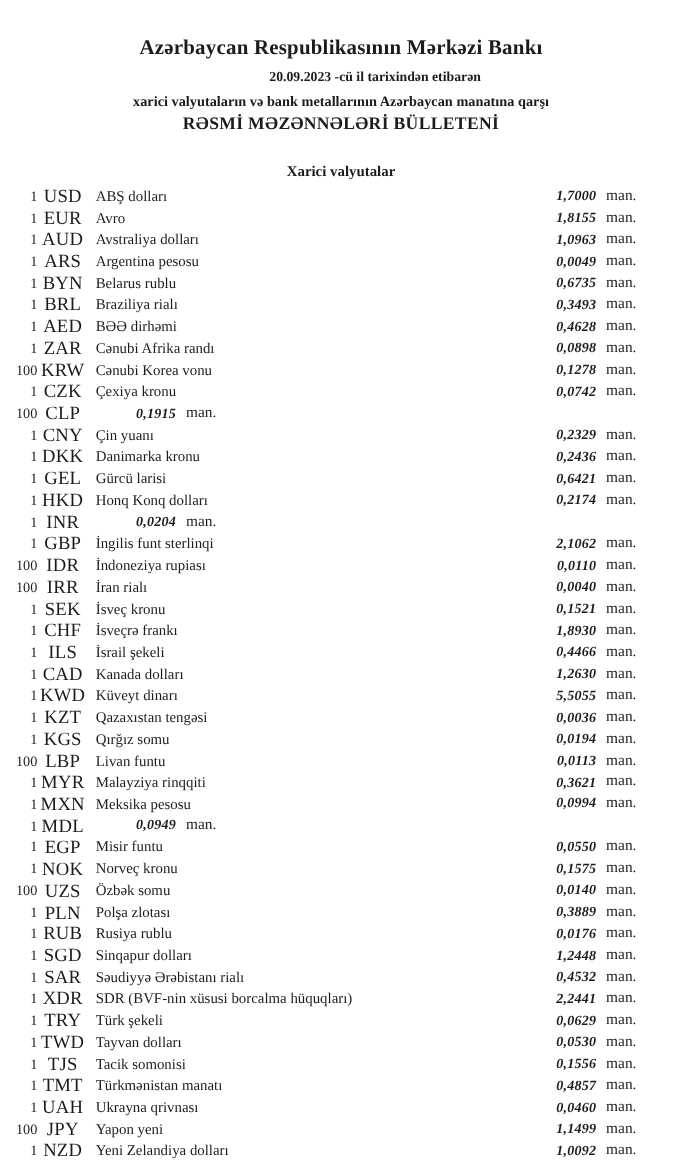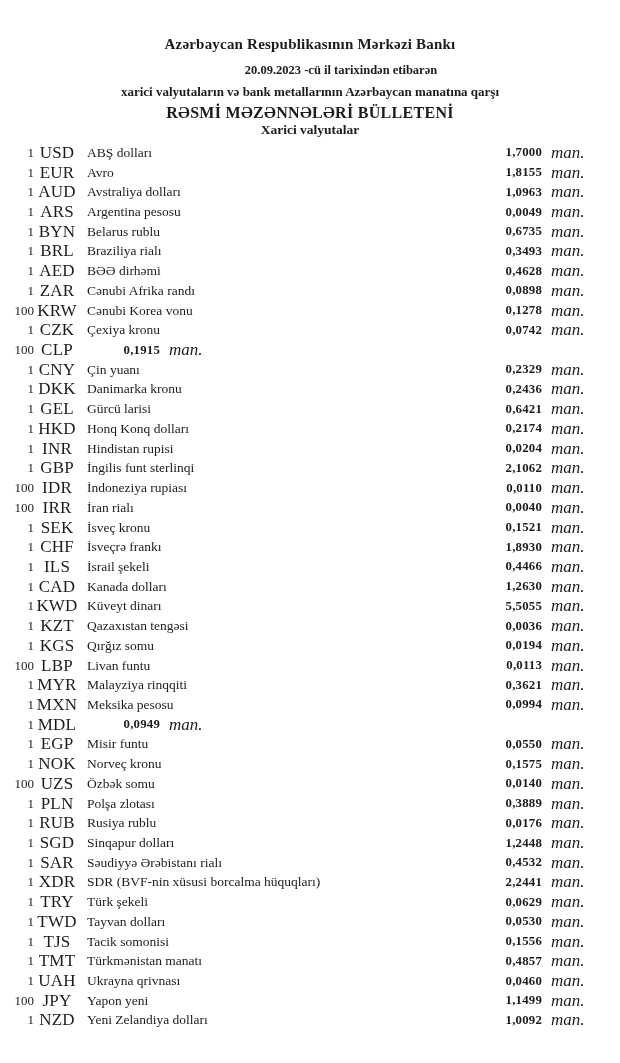--- a/index.html
+++ b/index.html
@@ -7,40 +7,41 @@
     width: 620px;
     height: 1063px;
     background: #ffffff;
     color: #1c1c1c;
     font-family: "Liberation Serif", "DejaVu Serif", serif;
     overflow: hidden;
   }
   .page { width: 620px; height: 1063px; }
 
   .header { padding-top: 32px; text-align: center; }
-  .doc-title   { font-size: 15px;   font-weight: bold; letter-spacing: 0.2px; line-height: 24px; }
+  .doc-title   { font-size: 19px;   font-weight: bold; letter-spacing: 0.2px; line-height: 24px; }
   .doc-date    { font-size: 12.5px; font-weight: bold; margin-top: 6px; line-height: 16px; transform: translateX(31px); }
   .doc-subtitle{ font-size: 13px;   font-weight: bold; margin-top: 6px; line-height: 16px; }
   .doc-bulletin{ font-size: 16px; font-weight: bold; margin-top: 4px; line-height: 17px; letter-spacing: 0.3px; }
 
   .section-title {
     text-align: center;
     font-size: 13.5px;
     font-weight: bold;
+    margin-top: 26px;
     margin-bottom: 5px;
     line-height: 17px;
   }
 
   .table { margin: 0 34px 0 8px; }
   .row { display: flex; align-items: center; height: 19.72px; }
   .c-qty  { width: 26px;  text-align: right;  font-size: 13px; }
   .c-code { width: 46px;  text-align: center; font-size: 17px; letter-spacing: 0.2px; }
   .c-name { flex: 1; padding-left: 7px; font-size: 13.5px; white-space: nowrap; overflow: hidden; }
-  .c-rate { width: 80px; text-align: right; font-weight: bold; font-size: 12.8px; letter-spacing: 0.2px; }
-  .c-unit { width: 44px; box-sizing: border-box; padding-left: 9px; font-size: 17px; font-style: italic; }
+  .c-rate { width: 80px; text-align: right; font-weight: bold; font-style: italic; font-size: 12.8px; letter-spacing: 0.2px; }
+  .c-unit { width: 44px; box-sizing: border-box; padding-left: 9px; font-size: 14px; }
 </style>
 </head>
 <body>
 
 <div class="page">
 
   <div class="header">
     <div class="doc-title">Azərbaycan Respublikasının Mərkəzi Bankı</div>
     <div class="doc-date">20.09.2023 -cü il tarixindən etibarən</div>
     <div class="doc-subtitle">xarici valyutaların və bank metallarının Azərbaycan manatına qarşı</div>
@@ -150,21 +151,20 @@
       <div class="row">
     <span class="c-qty">1</span>
     <span class="c-code">HKD</span>
     <span class="c-name">Honq Konq dolları</span>
     <span class="c-rate">0,2174</span>
     <span class="c-unit">man.</span>
   </div>
       <div class="row">
     <span class="c-qty">1</span>
     <span class="c-code">INR</span>
-    <span class="c-name">Hindistan rupisi</span>
     <span class="c-rate">0,0204</span>
     <span class="c-unit">man.</span>
   </div>
       <div class="row">
     <span class="c-qty">1</span>
     <span class="c-code">GBP</span>
     <span class="c-name">İngilis funt sterlinqi</span>
     <span class="c-rate">2,1062</span>
     <span class="c-unit">man.</span>
   </div>

